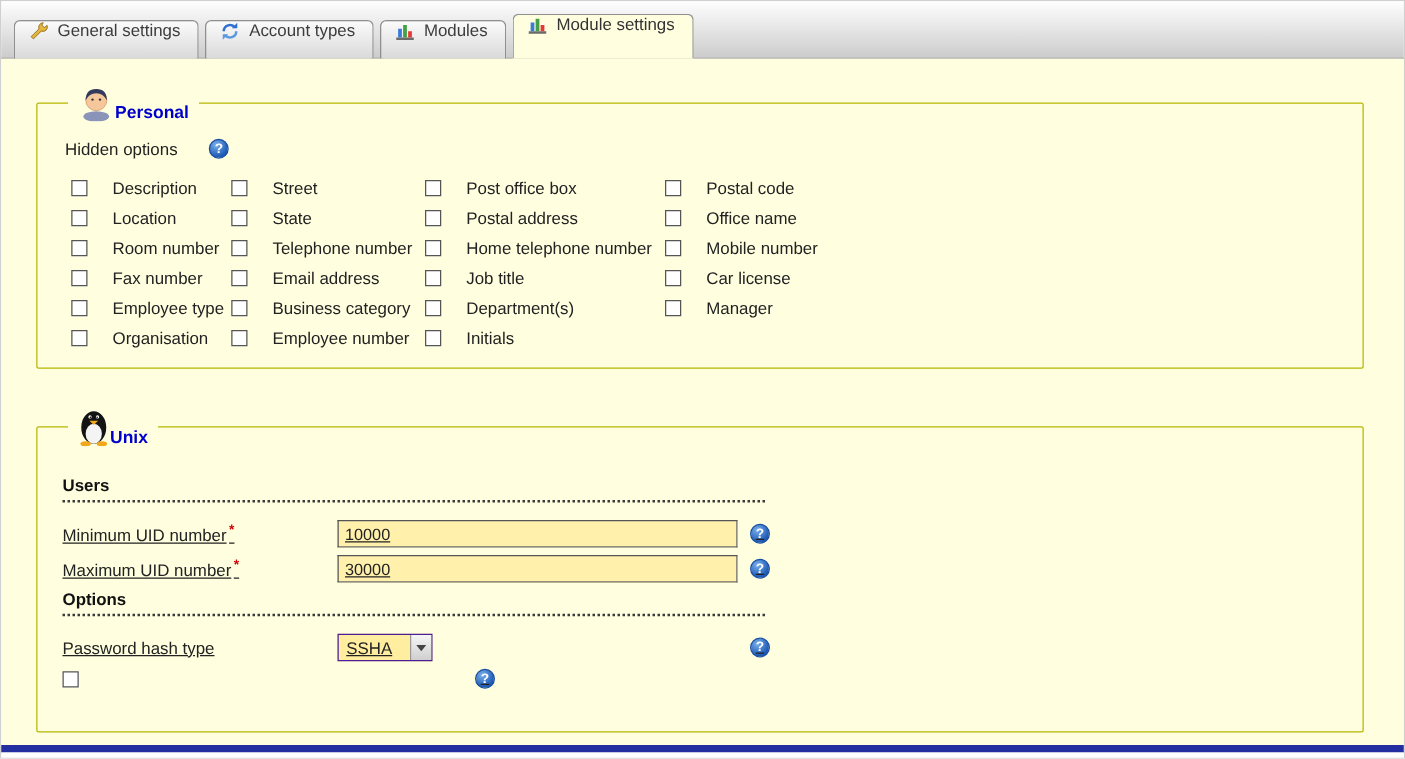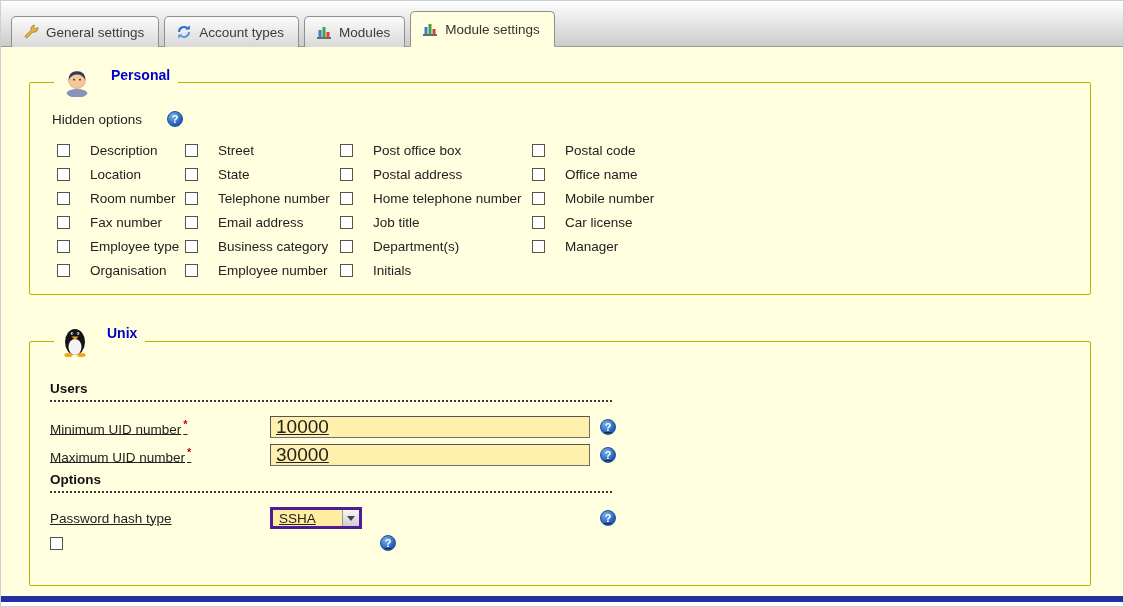--- a/index.html
+++ b/index.html
@@ -19,21 +19,21 @@
   }
   
   .tabbar {
     height: 46px; flex: 0 0 46px;
     background: linear-gradient(#fefefe, #cccccc);
     display: flex; align-items: flex-end;
     padding-left: 10px; gap: 5px;
     border-bottom: 1px solid #9a9a9a;
   }
   .tab {
-    display: flex; align-items: center; gap: 7px;
+    display: flex; align-items: flex-start; gap: 7px;
     height: 31px;
     padding: 0 14px 0 11px;
     background: linear-gradient(#fbfbfb, #d9d9d9);
     border: 1px solid #8f8f8f; border-bottom: none;
     border-radius: 5px 5px 0 0;
     color: #3c3c3c;
     cursor: pointer;
     white-space: nowrap;
     margin-bottom: -1px;
   }
@@ -53,21 +53,21 @@
     display: flex; flex-direction: column;
     overflow: hidden;
   }
   fieldset {
     border: 1px solid #b6b600;
     border-radius: 2px;
     padding: 8px 20px 16px 20px;
     background: transparent;
   }
   legend {
-    display: flex; align-items: flex-start; gap: 19px;
+    display: flex; align-items: flex-end; gap: 0;
     padding: 0 8px; margin-left: 4px;
     color: #0000cc; font-weight: bold; font-size: 14px;
   }
   .fs-unix { flex: 1; margin-top: 30px; }
   
   .hidden-options { display: flex; align-items: center; gap: 25px; margin: 6px 0 16px 2px; color: #222; }
   .cb-grid {
     display: grid;
     grid-template-columns: 128px 155px 192px auto;
     row-gap: 9px;
@@ -93,34 +93,34 @@
   .form-row .lbl { width: 220px; flex: 0 0 220px; }
   .form-row .ctrl { width: 330px; flex: 0 0 330px; display: flex; align-items: center; }
   .req { color: #d00000; font-weight: bold; font-size: 11px; vertical-align: super; margin-left: 2px; }
   .text-input {
     width: 320px; height: 22px;
     background: #fff0ac;
     border: 1px solid #6e6e6e;
     border-top-color: #555; border-left-color: #555;
     padding: 1px 5px;
     font-family: "Liberation Sans", sans-serif;
-    font-size: 19px; color: #222;
+    font-size: 13px; color: #222;
   }
   .help {
     width: 16px; height: 16px; border-radius: 50%;
     background: radial-gradient(circle at 35% 28%, #79b0ec, #1f5bb5 70%);
     color: #fff; font-weight: bold; font-size: 11px;
     display: inline-flex; align-items: center; justify-content: center;
     cursor: pointer; flex: 0 0 16px;
     border: 1px solid #1a4fa0;
   }
   .select {
     display: inline-flex; align-items: stretch;
-    width: 92px; height: 22px;
-    border: 3px solid #4c1d95;
+    width: 76px; height: 22px;
+    border: 1px solid #4c1d95;
     background: #ffeda0;
     cursor: pointer;
   }
   .select-value { flex: 1; display: flex; align-items: center; padding-left: 6px; }
   .select-btn {
     width: 17px;
     background: linear-gradient(#f6f6f6, #cfcfcf);
     border-left: 1px solid #9a9a9a;
     display: flex; align-items: center; justify-content: center;
   }

